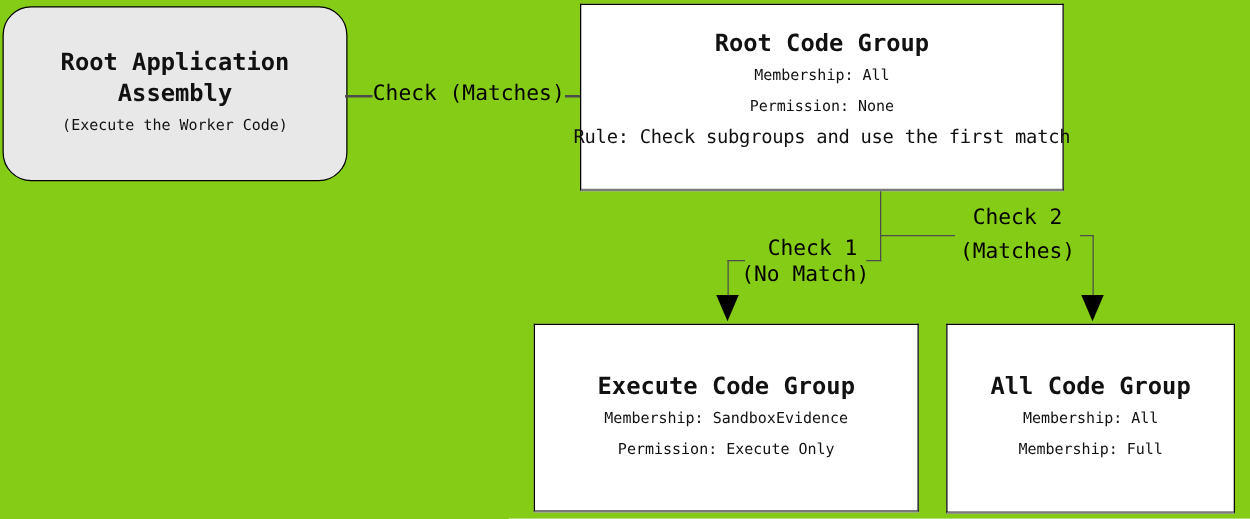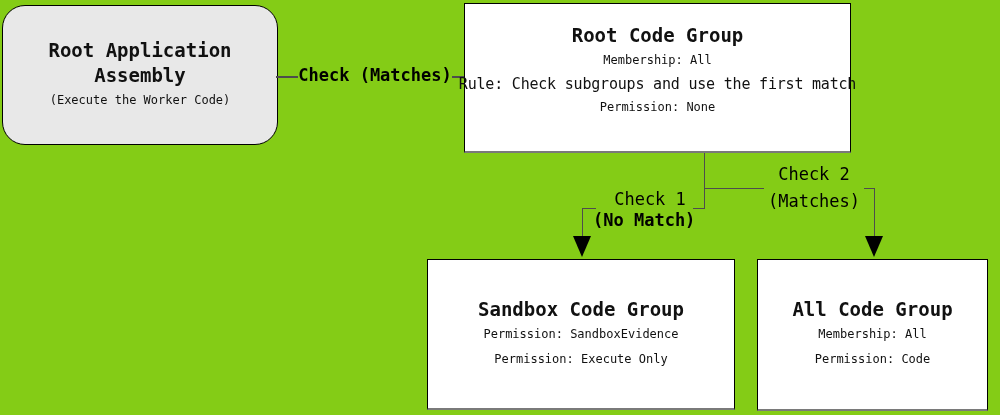--- a/index.html
+++ b/index.html
@@ -64,52 +64,52 @@
 <body>
 
 <div id="stage">
 
   <div class="node" id="assembly">
     <div class="node-title">Root Application Assembly</div>
     <div class="node-line">(Execute the Worker Code)</div>
   </div>
 
   <div class="hline" style="left:276px;top:76px;width:22px;"></div>
-  <div class="edge-label" style="left:298px;top:67px;width:154px;font-weight:bold;">Check (Matches)</div>
+  <div class="edge-label" style="left:298px;top:67px;width:154px;">Check (Matches)</div>
   <div class="hline" style="left:452px;top:76px;width:18px;"></div>
   <div class="arrow-right" style="left:469px;top:68px;"></div>
 
   <div class="node" id="root-group">
     <div class="node-title">Root Code Group</div>
     <div class="node-line">Membership: All</div>
+    <div class="node-line">Permission: None</div>
     <div class="node-line condensed">Rule: Check subgroups and use the first match</div>
-    <div class="node-line">Permission: None</div>
   </div>
 
   <div class="vline" style="left:703.5px;top:153px;height:56px;"></div>
 
   <div class="hline" style="left:703.5px;top:187.5px;width:60px;"></div>
   <div class="edge-label" style="left:764px;top:166px;width:100px;">Check 2</div>
   <div class="edge-label" style="left:764px;top:193px;width:100px;">(Matches)</div>
   <div class="hline" style="left:864px;top:187.5px;width:11px;"></div>
   <div class="vline" style="left:873.5px;top:187.5px;height:49px;"></div>
   <div class="arrow-down" style="left:865px;top:236px;"></div>
 
   <div class="hline" style="left:693px;top:207.5px;width:12px;"></div>
   <div class="edge-label" style="left:600px;top:191px;width:100px;">Check 1</div>
-  <div class="edge-label" style="left:593px;top:212px;width:100px;font-weight:bold;">(No Match)</div>
+  <div class="edge-label" style="left:593px;top:212px;width:100px;">(No Match)</div>
   <div class="hline" style="left:582px;top:207.5px;width:14px;"></div>
   <div class="vline" style="left:581.5px;top:207.5px;height:29px;"></div>
   <div class="arrow-down" style="left:573px;top:236px;"></div>
 
   <div class="node center-v" id="sandbox-group">
-    <div class="node-title">Sandbox Code Group</div>
-    <div class="node-line">Permission: SandboxEvidence</div>
+    <div class="node-title">Execute Code Group</div>
+    <div class="node-line">Membership: SandboxEvidence</div>
     <div class="node-line">Permission: Execute Only</div>
   </div>
 
   <div class="node center-v" id="all-group">
     <div class="node-title">All Code Group</div>
     <div class="node-line">Membership: All</div>
-    <div class="node-line">Permission: Code</div>
+    <div class="node-line">Membership: Full</div>
   </div>
 
 </div>
 
 </body></html>

